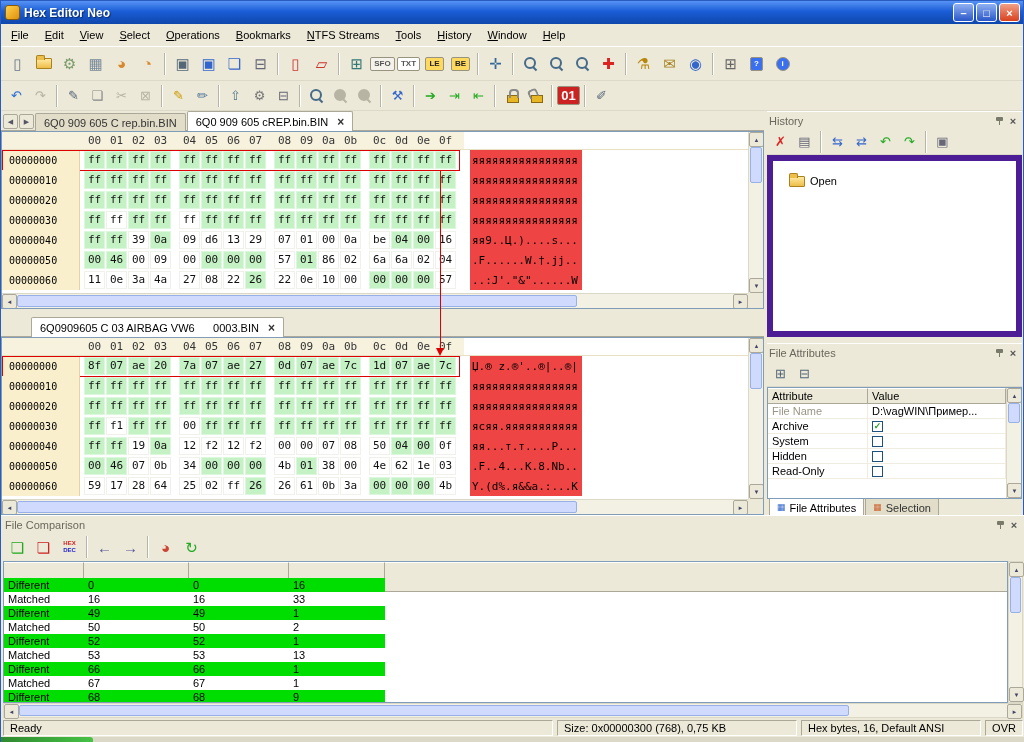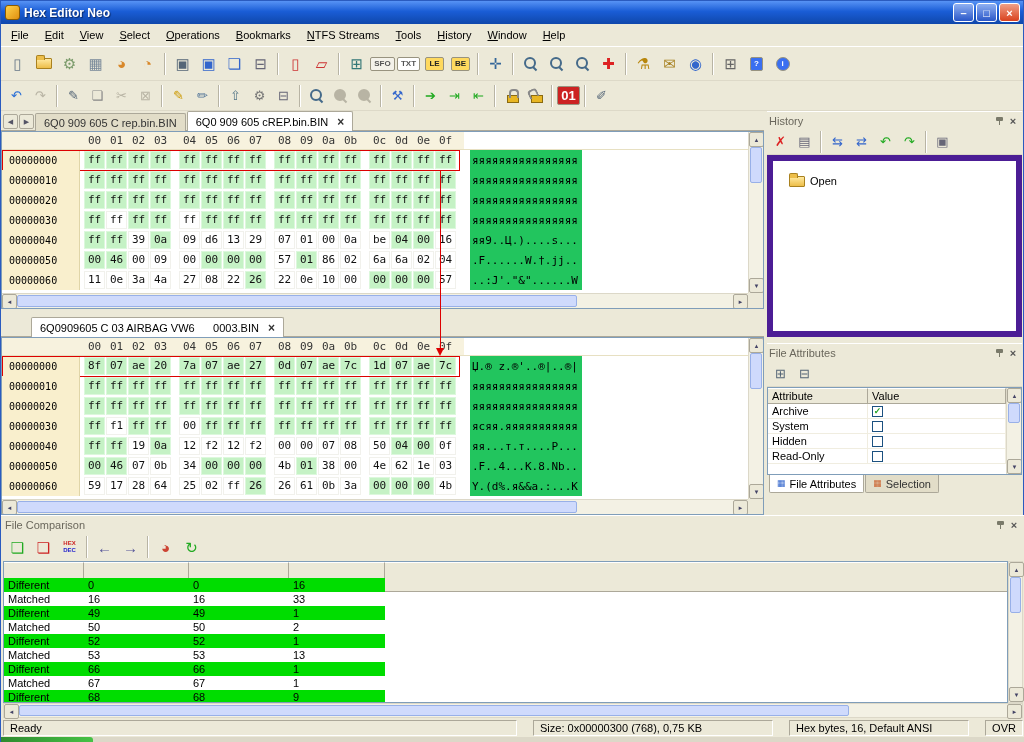--- a/index.html
+++ b/index.html
@@ -77,21 +77,21 @@
     font-family:"DejaVu Sans Mono",monospace;font-size:10px;display:flex;align-items:center;padding-left:7px}
   .hexrow.hdr .offcell{background:transparent;border-right:none}
   .bytes{display:flex;align-items:center;padding-left:4px;position:relative;flex:none}
   .bytecell{width:21px;height:18px;line-height:16px;margin-right:1px;text-align:center;flex:none;
     font-family:"DejaVu Sans Mono",monospace;font-size:11px;color:#111}
   .bytecell.grp{margin-right:8px}
   .hdrcell{color:#333;line-height:18px}
   .matchcell{background:#c5f2c5;border:1px solid #dcf8dc}
   .diffcell{background:#fff;border:1px solid #f1f1ec}
   .asciicol{width:112px;margin-left:13px;padding:0 2px;flex:none;align-self:stretch;display:flex;align-items:center;
-    font-family:"DejaVu Sans Mono",monospace;font-size:11px;white-space:pre;background:#22c55e}
+    font-family:"DejaVu Sans Mono",monospace;font-size:11px;white-space:pre;background:#ef4444}
   .hexrow.hdr .asciicol{background:transparent}
   .hexrow.outlined::after{content:"";position:absolute;left:0;top:0;width:456px;height:19px;
     border:1px solid #dd0000;pointer-events:none}
   .vsplit{height:8px}
 
   
   .vscroll{position:absolute;top:0;right:0;width:15px;bottom:15px;background:#f3f1e4;border-left:1px solid #dcd8c8;
     display:flex;flex-direction:column;align-items:stretch}
   .hscroll{position:absolute;left:0;right:15px;bottom:0;height:15px;background:#f3f1e4;border-top:1px solid #dcd8c8;display:flex}
   .sbtn{width:15px;height:15px;flex:none;background:#ece9d8;border:1px solid #aca899;border-radius:2px;
@@ -109,21 +109,21 @@
   .pin-shape{display:inline-block;width:9px;height:10px;position:relative}
   .pin-shape::before{content:"";position:absolute;left:1px;top:1px;width:7px;height:4px;background:#7a7a6a;border-radius:1px}
   .pin-shape::after{content:"";position:absolute;left:4px;top:5px;width:1px;height:4px;background:#7a7a6a}
   .mini-toolbar{height:26px;display:flex;align-items:center;gap:1px;padding:1px 2px;background:#ece9d8;border-bottom:1px solid #ddd9c8}
   .mini-toolbar .tbtn{width:23px;height:22px}
   .mini-toolbar .glyph{font-size:13px}
   .history-list{height:182px;background:#fff;border:6px solid #4c1d95;padding:13px}
   .hitem{display:flex;align-items:center;gap:5px;padding:1px 3px;width:max-content}
   .dock-split{height:6px}
 
-  .attr-grid{position:relative;height:88px;background:#fff;border:1px solid #7f9db9;overflow:hidden}
+  .attr-grid{position:relative;height:112px;background:#fff;border:1px solid #7f9db9;overflow:hidden}
   .agrid-inner{position:absolute;left:0;top:0;right:15px;bottom:0}
   .agrid-head{display:flex;height:16px}
   .ahcell{background:#ece9d8;border-right:1px solid #aca899;border-bottom:1px solid #aca899;border-top:1px solid #fff;
     padding:1px 4px;overflow:hidden}
   .a0{width:100px;flex:none}
   .a1{flex:1}
   .arow{display:flex;height:15px;border-bottom:1px solid #f0ede0}
   .acell{padding:1px 4px;border-right:1px solid #f0ede0;overflow:hidden;white-space:nowrap;display:flex;align-items:center}
   .muted{color:#9a9686}
   .checkbox{width:11px;height:11px;border:1px solid #1c5180;background:#fff;display:flex;align-items:center;
@@ -149,21 +149,21 @@
   .cfill{flex:1;border-right:none}
   .crow{display:flex;height:14px;align-items:center}
   .ccell{padding:0 4px;height:14px;line-height:14px;overflow:hidden}
   .crow.diff .ccell{background:#00dd00}
   .cmp-vscroll{position:absolute;top:46px;right:2px;width:15px;bottom:16px;background:#f3f1e4;border:1px solid #dcd8c8;
     display:flex;flex-direction:column}
   .cmp-hscroll{position:absolute;left:2px;right:2px;bottom:1px;height:15px;background:#f3f1e4;border:1px solid #dcd8c8;display:flex}
   .cmp-hscroll .hthumb{width:830px}
 
   
-  .statusbar{position:absolute;top:718px;left:0;width:1024px;height:18px;background:#ece9d8;display:flex;gap:16px;padding:1px 2px}
+  .statusbar{position:absolute;top:718px;left:0;width:1024px;height:18px;background:#ece9d8;display:flex;gap:4px;padding:1px 2px}
   .sfield{border:1px solid;border-color:#aca899 #fff #fff #aca899;padding:0 6px;display:flex;align-items:center;
     overflow:hidden;white-space:nowrap}
   .sf-ready{flex:1}
   .sf-offset{width:190px;flex:none}
   .sf-size{width:240px;flex:none}
   .sf-enc{width:180px;flex:none}
   .sf-ovr{width:38px;flex:none;justify-content:center}
 
   
   .sliver{position:absolute;top:736px;left:0;width:1024px;height:6px;background:#dcd8c8}
@@ -878,20 +878,24 @@
           </div>
         </div>
       <div class="attr-grid">
         <div class="agrid-inner">
           <div class="agrid-head" id="attr-head">
               <div class="ahcell a0">Attribute</div>
               <div class="ahcell a1">Value</div>
             </div>
           <div id="attr-body">
               <div class="arow">
+                <div class="acell a0 muted">File Name</div>
+                <div class="acell a1">D:\vagWIN\Пример...</div>
+              </div>
+              <div class="arow">
                 <div class="acell a0">Archive</div>
                 <div class="acell a1">
                   <div class="checkbox">✓</div>
                 </div>
               </div>
               <div class="arow">
                 <div class="acell a0">System</div>
                 <div class="acell a1">
                   <div class="checkbox"></div>
                 </div>

